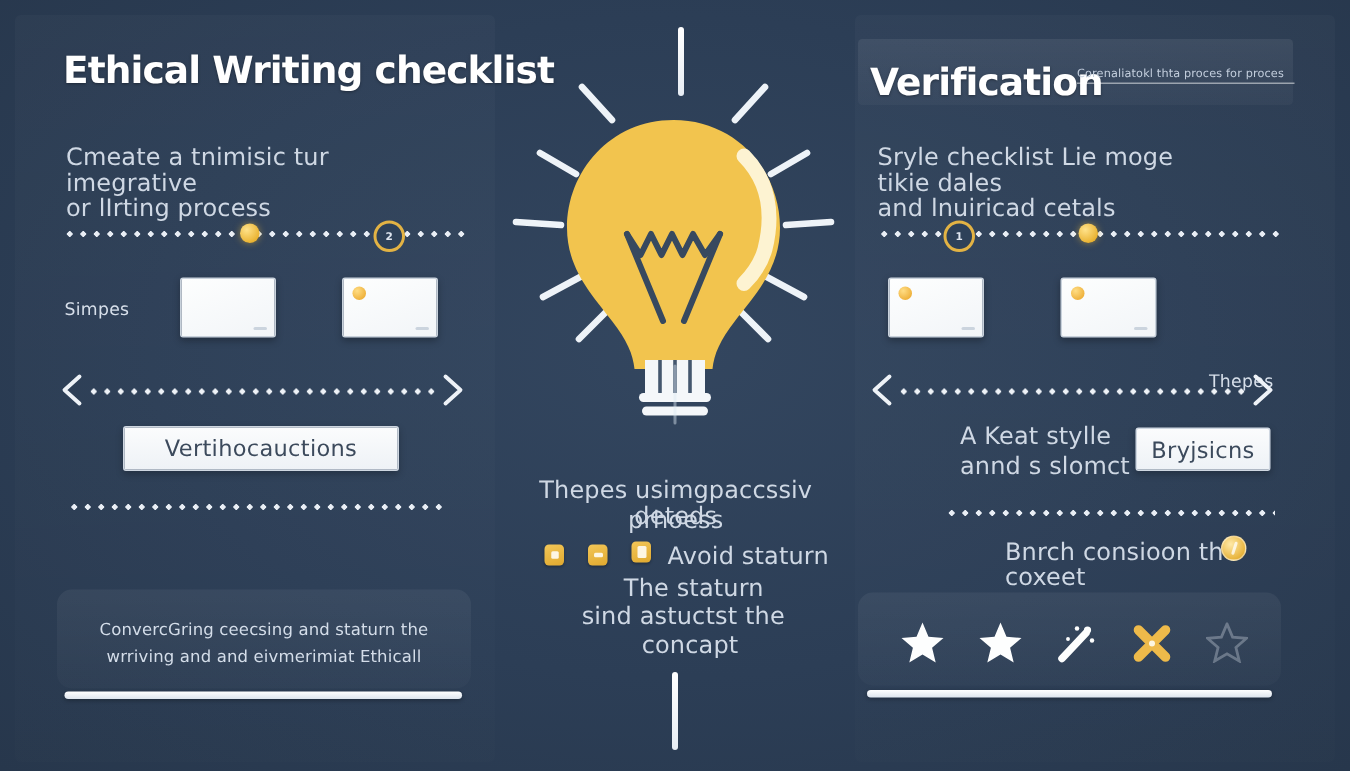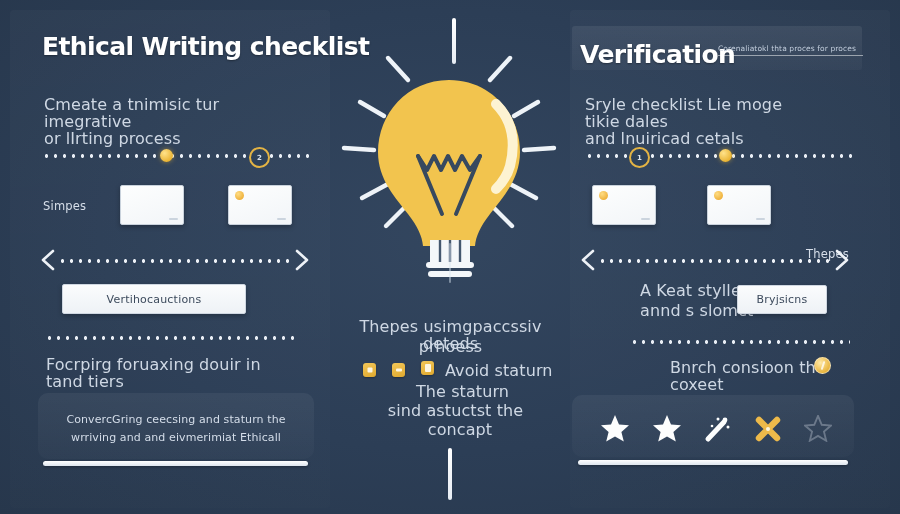--- a/index.html
+++ b/index.html
@@ -89,22 +89,22 @@
     background-size:9px 4px;background-repeat:repeat-x;
   }
   .chev{position:absolute;top:0;width:16px;height:22px;}
   .chev svg{display:block;}
 
   
   .pillbox{
     position:absolute;background:linear-gradient(180deg,#fbfcfd,#eef2f6);
     border:1px solid #cfd7e1;border-radius:2px;
     display:flex;align-items:center;justify-content:center;
-    color:#3c4a5c;font-size:11px;letter-spacing:.2px;
-    box-shadow:0 2px 5px rgba(0,0,0,.25);white-space:nowrap;
+    color:#3c4a5c;font-size:15px;letter-spacing:.2px;
+    box-shadow:0 2px 5px rgba(0,0,0,.25);white-space:nowrap;margin-left:20px;
   }
 
   
   .softbox{
     position:absolute;border-radius:10px;
     background:linear-gradient(180deg,rgba(255,255,255,.055),rgba(255,255,255,.018));
   }
   .softbox .txt{
     position:absolute;left:0;right:0;top:18px;text-align:center;
     color:#d4dde9;font-size:11px;line-height:18px;letter-spacing:.1px;
@@ -188,21 +188,20 @@
       <svg width="16" height="22" viewBox="0 0 16 22">
           <path d="M3 2 L13 11 L3 20" fill="none" stroke="#eef2f7" stroke-width="2.6" stroke-linecap="round" stroke-linejoin="round"></path>
         </svg>
     </span>
   </div>
 
   <div class="pillbox" style="left:62px;top:284px;width:182px;height:28px;">Vertihocauctions</div>
 
   <div class="dotline" style="left:45px;top:336px;width:250px;"></div>
 
-  <div class="body-copy" style="left:46px;top:356px;width:250px;">Focrpirg foruaxing douir in tand tiers</div>
 
   <div class="softbox" style="left:38px;top:393px;width:276px;height:66px;">
     <div class="txt" style="white-space:pre-line;">ConvercGring ceecsing and staturn the
 wrriving and and eivmerimiat     Ethicall</div>
   </div>
   <div class="progbar" style="left:43px;top:461px;width:265px;"></div>
 
   <div class="stem" style="left:452px;top:18px;height:46px;"></div>
 
   <div class="bulb">

